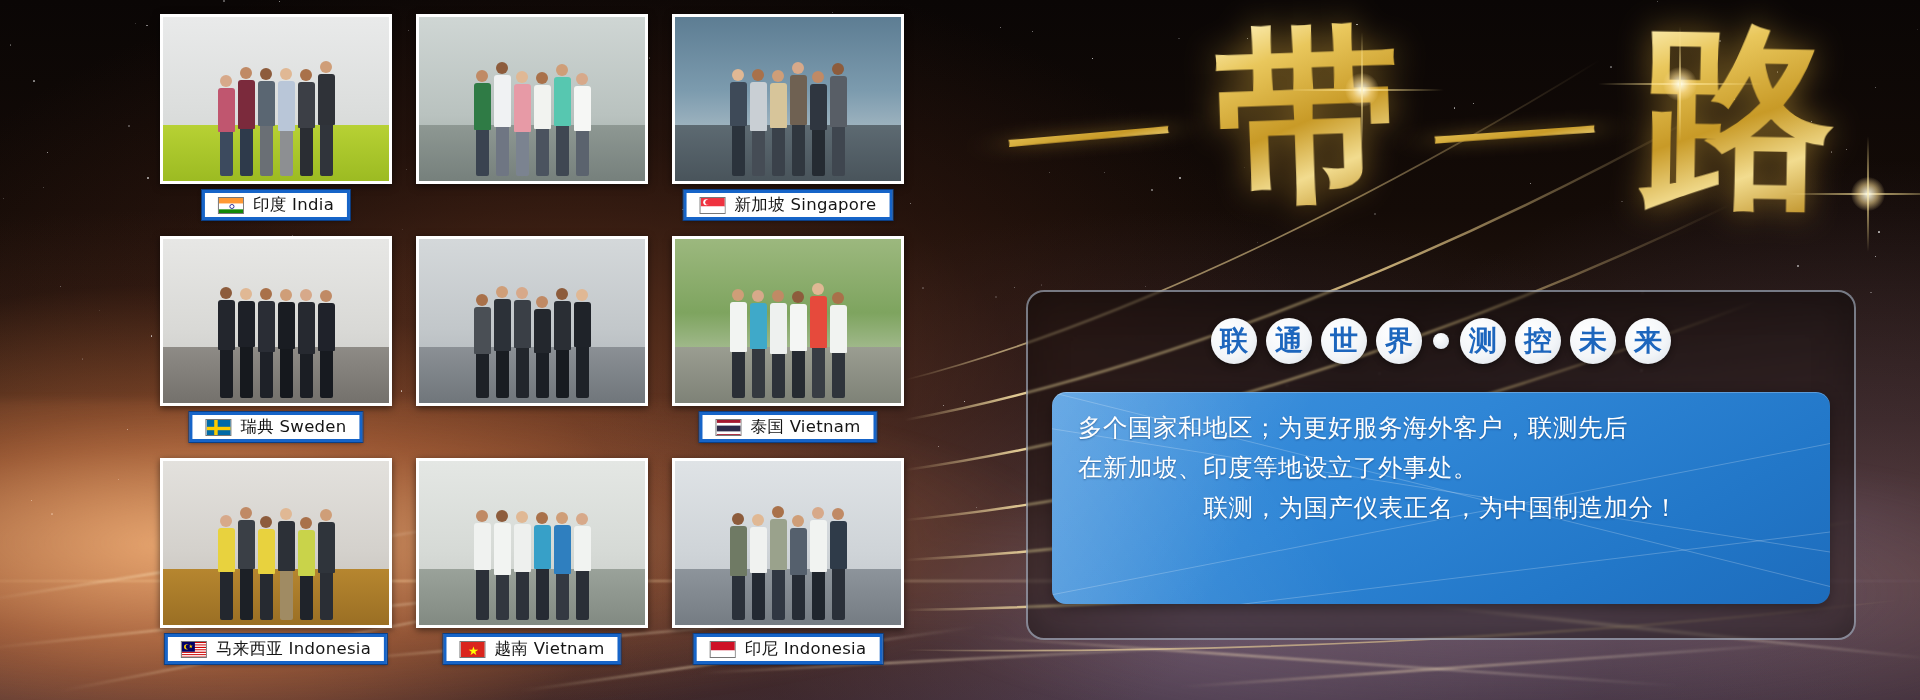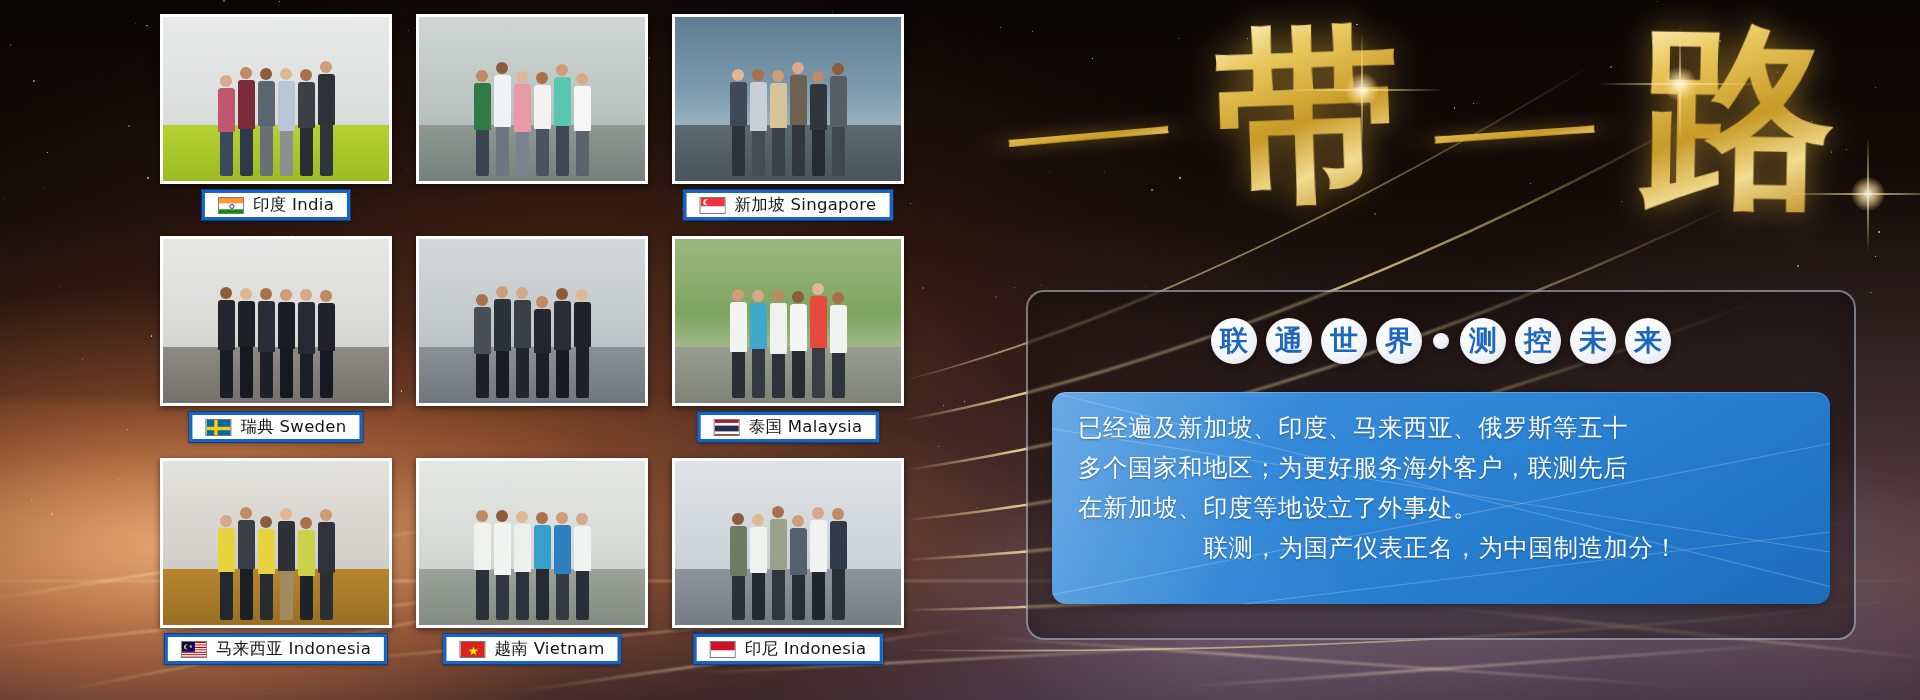--- a/index.html
+++ b/index.html
@@ -631,21 +631,21 @@
             </div>
           </div>
         </div>
         <div class="caption">
           <span class="flag"><svg viewBox="0 0 30 20" width="26" height="17" preserveAspectRatio="none">
               <rect x="0" y="0" width="30" height="20" fill="#ffffff"></rect>
               <rect x="0" y="0" width="30" height="3.4" fill="#a51931"></rect>
               <rect x="0" y="16.6" width="30" height="3.4" fill="#a51931"></rect>
               <rect x="0" y="6.6" width="30" height="6.8" fill="#2d2a4a"></rect>
             </svg></span>
-          <span class="cap-text">泰国 Malaysia</span>
+          <span class="cap-text">泰国 Vietnam</span>
         </div>
       </div>
       <div class="cell">
         <div class="photo">
           <div class="sky" style="background: linear-gradient(rgb(227, 225, 221) 0%, rgb(212, 209, 204) 55%, rgb(192, 188, 182) 100%);"></div>
           <div class="floor" style="background: linear-gradient(rgb(182, 134, 47), rgb(154, 111, 36));"></div>
           <div class="ppl">
             <div class="p">
               <div class="hd" style="background: rgb(215, 169, 138);"></div>
               <div class="bd" style="background: rgb(232, 210, 62); height: 44px;"></div>
@@ -824,21 +824,20 @@
         <span class="sl-ch">未</span>
         <span class="sl-ch">来</span>
       </div>
 
     <div id="blue-box">
       <div class="xline" style="left:-40px; top:30px;  width:1000px; transform:rotate(9deg);"></div>
       <div class="xline" style="left:-40px; top:210px; width:1000px; transform:rotate(-11deg);"></div>
       <div class="xline" style="left:-40px; top:-10px; width:1000px; transform:rotate(14deg);"></div>
       <div class="xline" style="left:-40px; top:240px; width:1000px; transform:rotate(-7deg);"></div>
       <div id="para">
-          <span class="ln">已经遍及新加坡、印度、马来西亚、俄罗斯等五十</span>
           <span class="ln">多个国家和地区；为更好服务海外客户，联测先后</span>
           <span class="ln">在新加坡、印度等地设立了外事处。</span>
           <span class="ln ctr">联测，为国产仪表正名，为中国制造加分！</span>
         </div>
     </div>
 
   </div>
 </div>
 
 </body></html>

